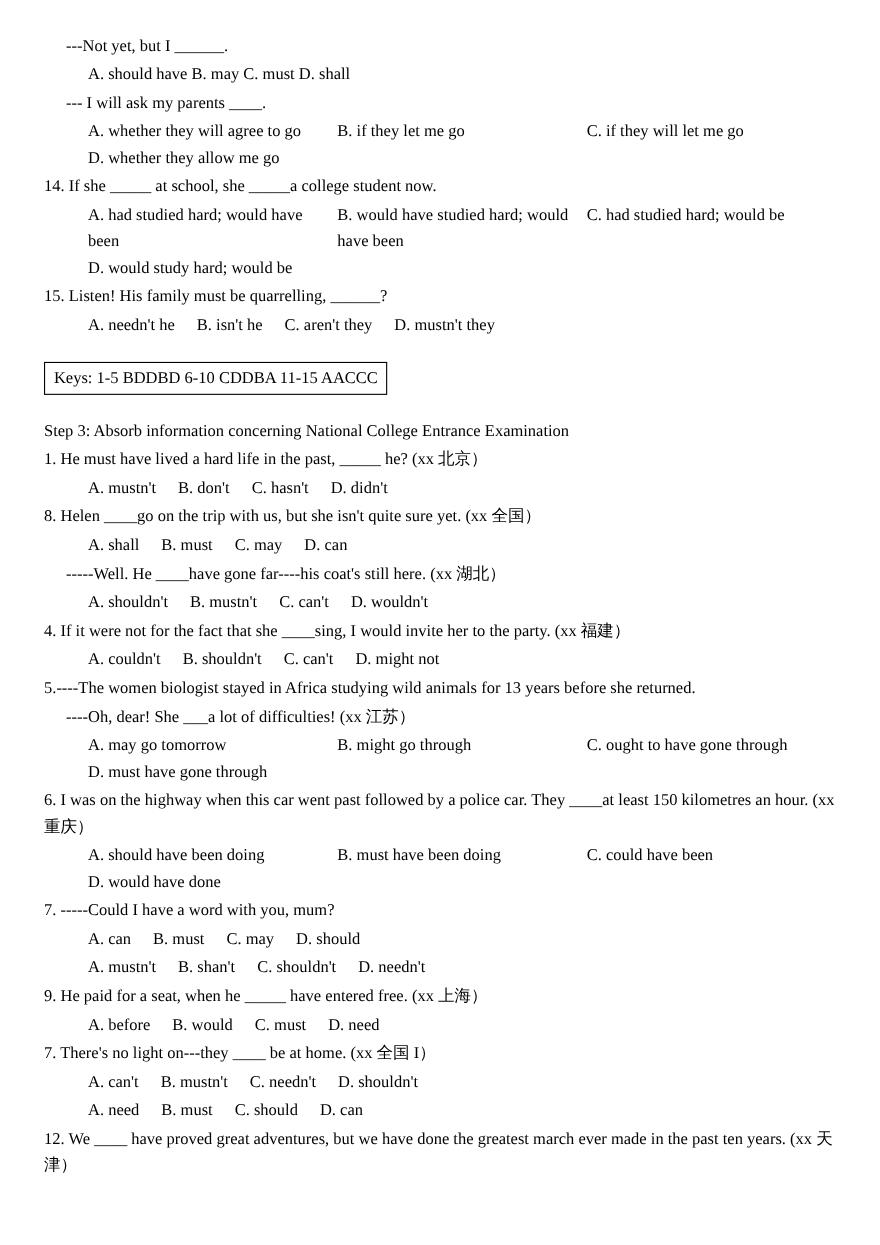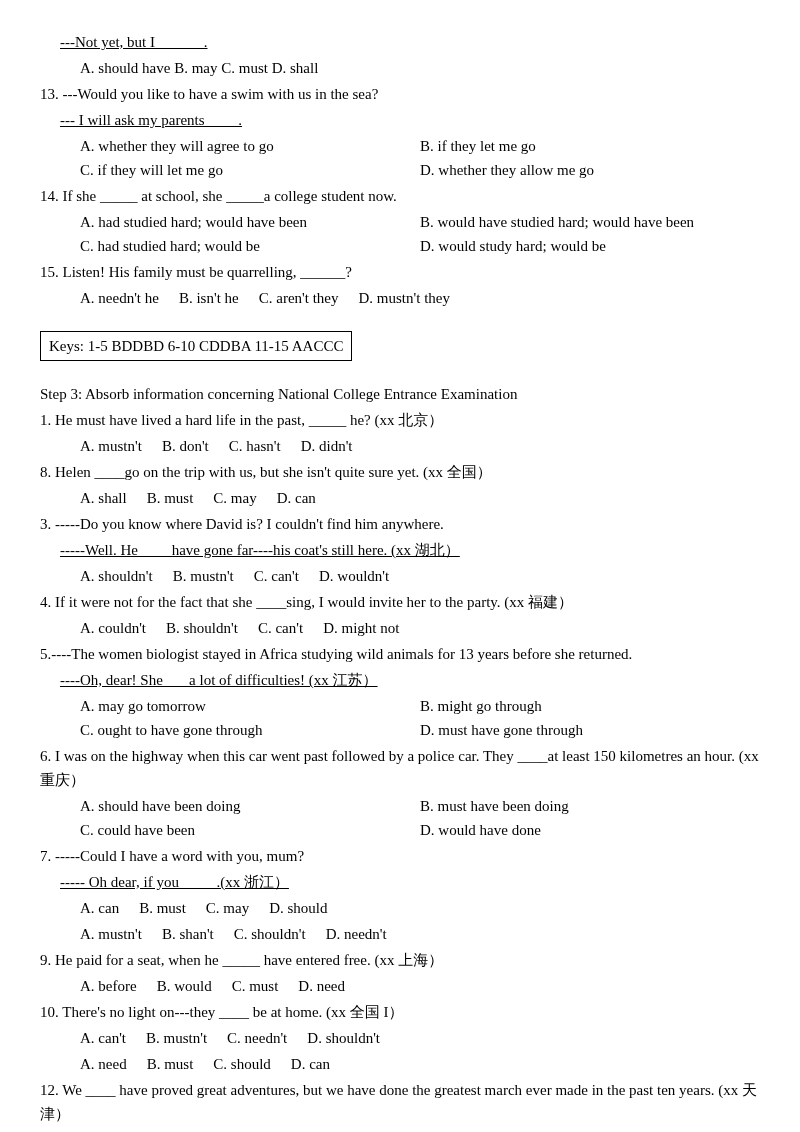--- a/index.html
+++ b/index.html
@@ -18,32 +18,31 @@
       line-height: 1.6;
     }
     .content {
       width: 100%;
     }
     .line {
       margin-bottom: 2px;
     }
     .indent1 {
       padding-left: 20px;
-      text-decoration: underline;
     }
     .options-row {
       display: flex;
       flex-wrap: wrap;
       padding-left: 40px;
       gap: 0 20px;
       margin-bottom: 2px;
     }
     .options-row-2col {
       display: grid;
-      grid-template-columns: 1fr 1fr;
+      grid-template-columns: 1fr 1fr 1fr;
       padding-left: 40px;
       margin-bottom: 2px;
     }
     .keys-box {
       border: 1px solid #000;
       display: inline-block;
       padding: 2px 8px;
       margin: 19px 0;
       font-size: 15px;
     }
@@ -55,21 +54,20 @@
 <body>
 
 <div class="content">
 
   <div class="line indent1">---Not yet, but I ______.</div>
   <div class="options-row">
     <span>A. should have    B. may    C. must    D. shall</span>
   </div>
 
   <div class="question">
-    <div class="line">13. ---Would you like to have a swim with us in the sea?</div>
     <div class="line indent1">--- I will ask my parents ____.</div>
     <div class="options-row-2col">
       <span>A. whether they will agree to go</span>
       <span>B. if they let me go</span>
       <span>C. if they will let me go</span>
       <span>D. whether they allow me go</span>
     </div>
   </div>
 
   <div class="question">
@@ -112,21 +110,20 @@
     <div class="line">8. Helen ____go on the trip with us, but she isn't quite sure yet. (xx 全国）</div>
     <div class="options-row">
       <span>A. shall</span>
       <span>B. must</span>
       <span>C. may</span>
       <span>D. can</span>
     </div>
   </div>
 
   <div class="question">
-    <div class="line">3. -----Do you know where David is? I couldn't find him anywhere.</div>
     <div class="line indent1">-----Well. He ____have gone far----his coat's still here. (xx 湖北）</div>
     <div class="options-row">
       <span>A. shouldn't</span>
       <span>B. mustn't</span>
       <span>C. can't</span>
       <span>D. wouldn't</span>
     </div>
   </div>
 
   <div class="question">
@@ -155,21 +152,20 @@
     <div class="options-row-2col">
       <span>A. should have been doing</span>
       <span>B. must have been doing</span>
       <span>C. could have been</span>
       <span>D. would have done</span>
     </div>
   </div>
 
   <div class="question">
     <div class="line">7. -----Could I have a word with you, mum?</div>
-    <div class="line indent1">----- Oh dear, if you_____.(xx 浙江）</div>
     <div class="options-row">
       <span>A. can</span>
       <span>B. must</span>
       <span>C. may</span>
       <span>D. should</span>
     </div>
   </div>
 
   <div class="question">
     <div class="options-row">
@@ -184,21 +180,21 @@
     <div class="line">9. He paid for a seat, when he _____ have entered free. (xx 上海）</div>
     <div class="options-row">
       <span>A. before</span>
       <span>B. would</span>
       <span>C. must</span>
       <span>D. need</span>
     </div>
   </div>
 
   <div class="question">
-    <div class="line">10. There's no light on---they ____ be at home. (xx 全国 I）</div>
+    <div class="line">7. There's no light on---they ____ be at home. (xx 全国 I）</div>
     <div class="options-row">
       <span>A. can't</span>
       <span>B. mustn't</span>
       <span>C. needn't</span>
       <span>D. shouldn't</span>
     </div>
   </div>
 
   <div class="question">
     <div class="options-row">

